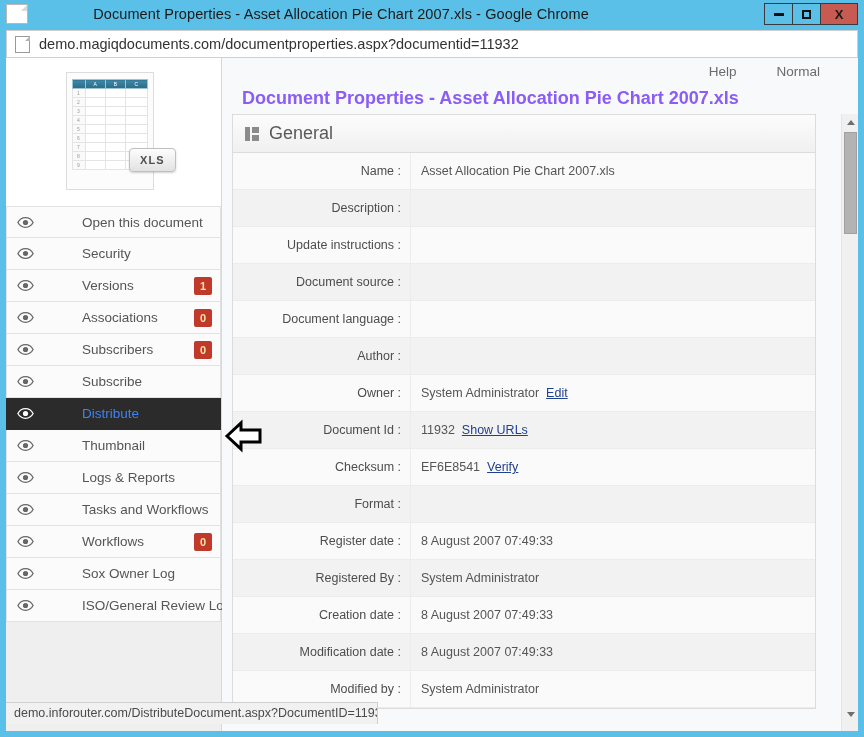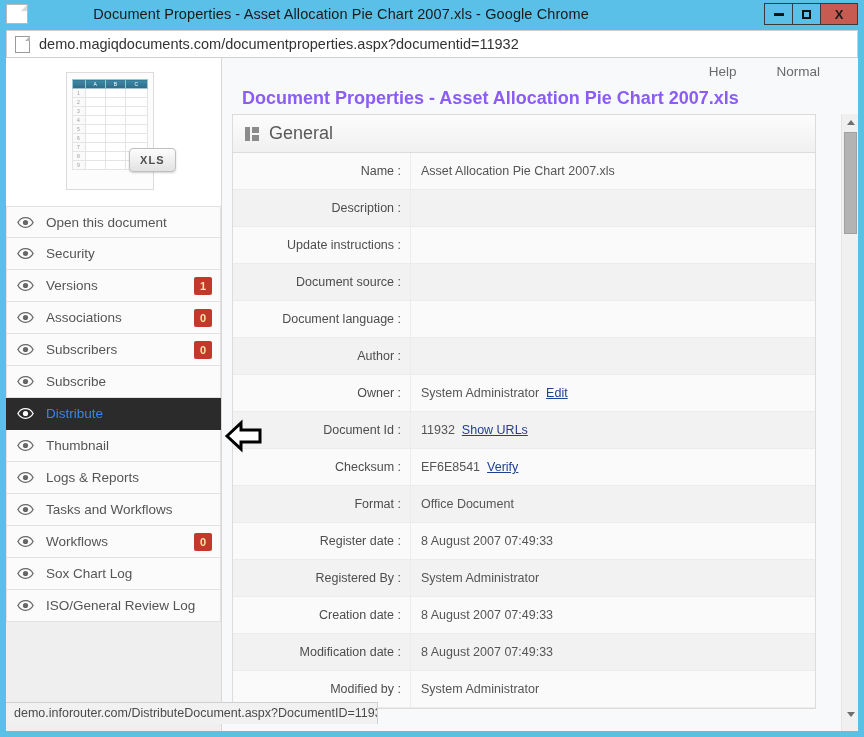--- a/index.html
+++ b/index.html
@@ -144,21 +144,21 @@
     padding: 0 8px 0 10px;
     cursor: pointer;
   }
   .nav-item:first-child { border-top: 1px solid #e2e2e2; }
   .nav-item.active { background: #2b2b2b; border-color: #2b2b2b; }
   .eye-icon {
     width: 17px; height: 12px; margin-right: 12px;
     flex: 0 0 auto;
     display: flex; align-items: center; justify-content: center;
   }
-  .nav-label { font-size: 13.5px; color: #555; flex: 1; white-space: nowrap; }
+  .nav-label { font-size: 13.5px; color: #555; flex: 1; white-space: nowrap; margin-left: 36px; }
   .nav-item.active .nav-label { color: #3b82f6; }
   .badge {
     background: #c0392b;
     color: #f5e6a3;
     font-size: 11px; font-weight: bold;
     min-width: 18px; height: 18px;
     border-radius: 2px;
     display: flex; align-items: center; justify-content: center;
     padding: 0 4px;
   }
@@ -470,21 +470,21 @@
             <span class="nav-label">Workflows</span>
             <span class="badge">0</span>
           </div>
           <div class="nav-item">
             <span class="eye-icon">
               <svg width="17" height="11" viewBox="0 0 17 11">
                 <path d="M8.5 0.7 C3.5 0.7 0.9 5.5 0.9 5.5 C0.9 5.5 3.5 10.3 8.5 10.3 C13.5 10.3 16.1 5.5 16.1 5.5 C16.1 5.5 13.5 0.7 8.5 0.7 Z" fill="none" stroke="#666666" stroke-width="1.3"></path>
                 <circle cx="8.5" cy="5.5" r="2.6" fill="#666666"></circle>
               </svg>
             </span>
-            <span class="nav-label">Sox Chart Log</span>
+            <span class="nav-label">Sox Owner Log</span>
           </div>
           <div class="nav-item">
             <span class="eye-icon">
               <svg width="17" height="11" viewBox="0 0 17 11">
                 <path d="M8.5 0.7 C3.5 0.7 0.9 5.5 0.9 5.5 C0.9 5.5 3.5 10.3 8.5 10.3 C13.5 10.3 16.1 5.5 16.1 5.5 C16.1 5.5 13.5 0.7 8.5 0.7 Z" fill="none" stroke="#666666" stroke-width="1.3"></path>
                 <circle cx="8.5" cy="5.5" r="2.6" fill="#666666"></circle>
               </svg>
             </span>
             <span class="nav-label">ISO/General Review Log</span>
           </div>
@@ -544,21 +544,20 @@
               <div class="prop-row">
                 <div class="prop-label">Document Id :</div>
                 <div class="prop-value"><span>11932</span><span class="lnk-sp"></span><a>Show URLs</a></div>
               </div>
               <div class="prop-row">
                 <div class="prop-label">Checksum :</div>
                 <div class="prop-value"><span>EF6E8541</span><span class="lnk-sp"></span><a>Verify</a></div>
               </div>
               <div class="prop-row">
                 <div class="prop-label">Format :</div>
-                <div class="prop-value"><span>Office Document</span></div>
               </div>
               <div class="prop-row">
                 <div class="prop-label">Register date :</div>
                 <div class="prop-value"><span>8 August 2007 07:49:33</span></div>
               </div>
               <div class="prop-row">
                 <div class="prop-label">Registered By :</div>
                 <div class="prop-value"><span>System Administrator</span></div>
               </div>
               <div class="prop-row">

